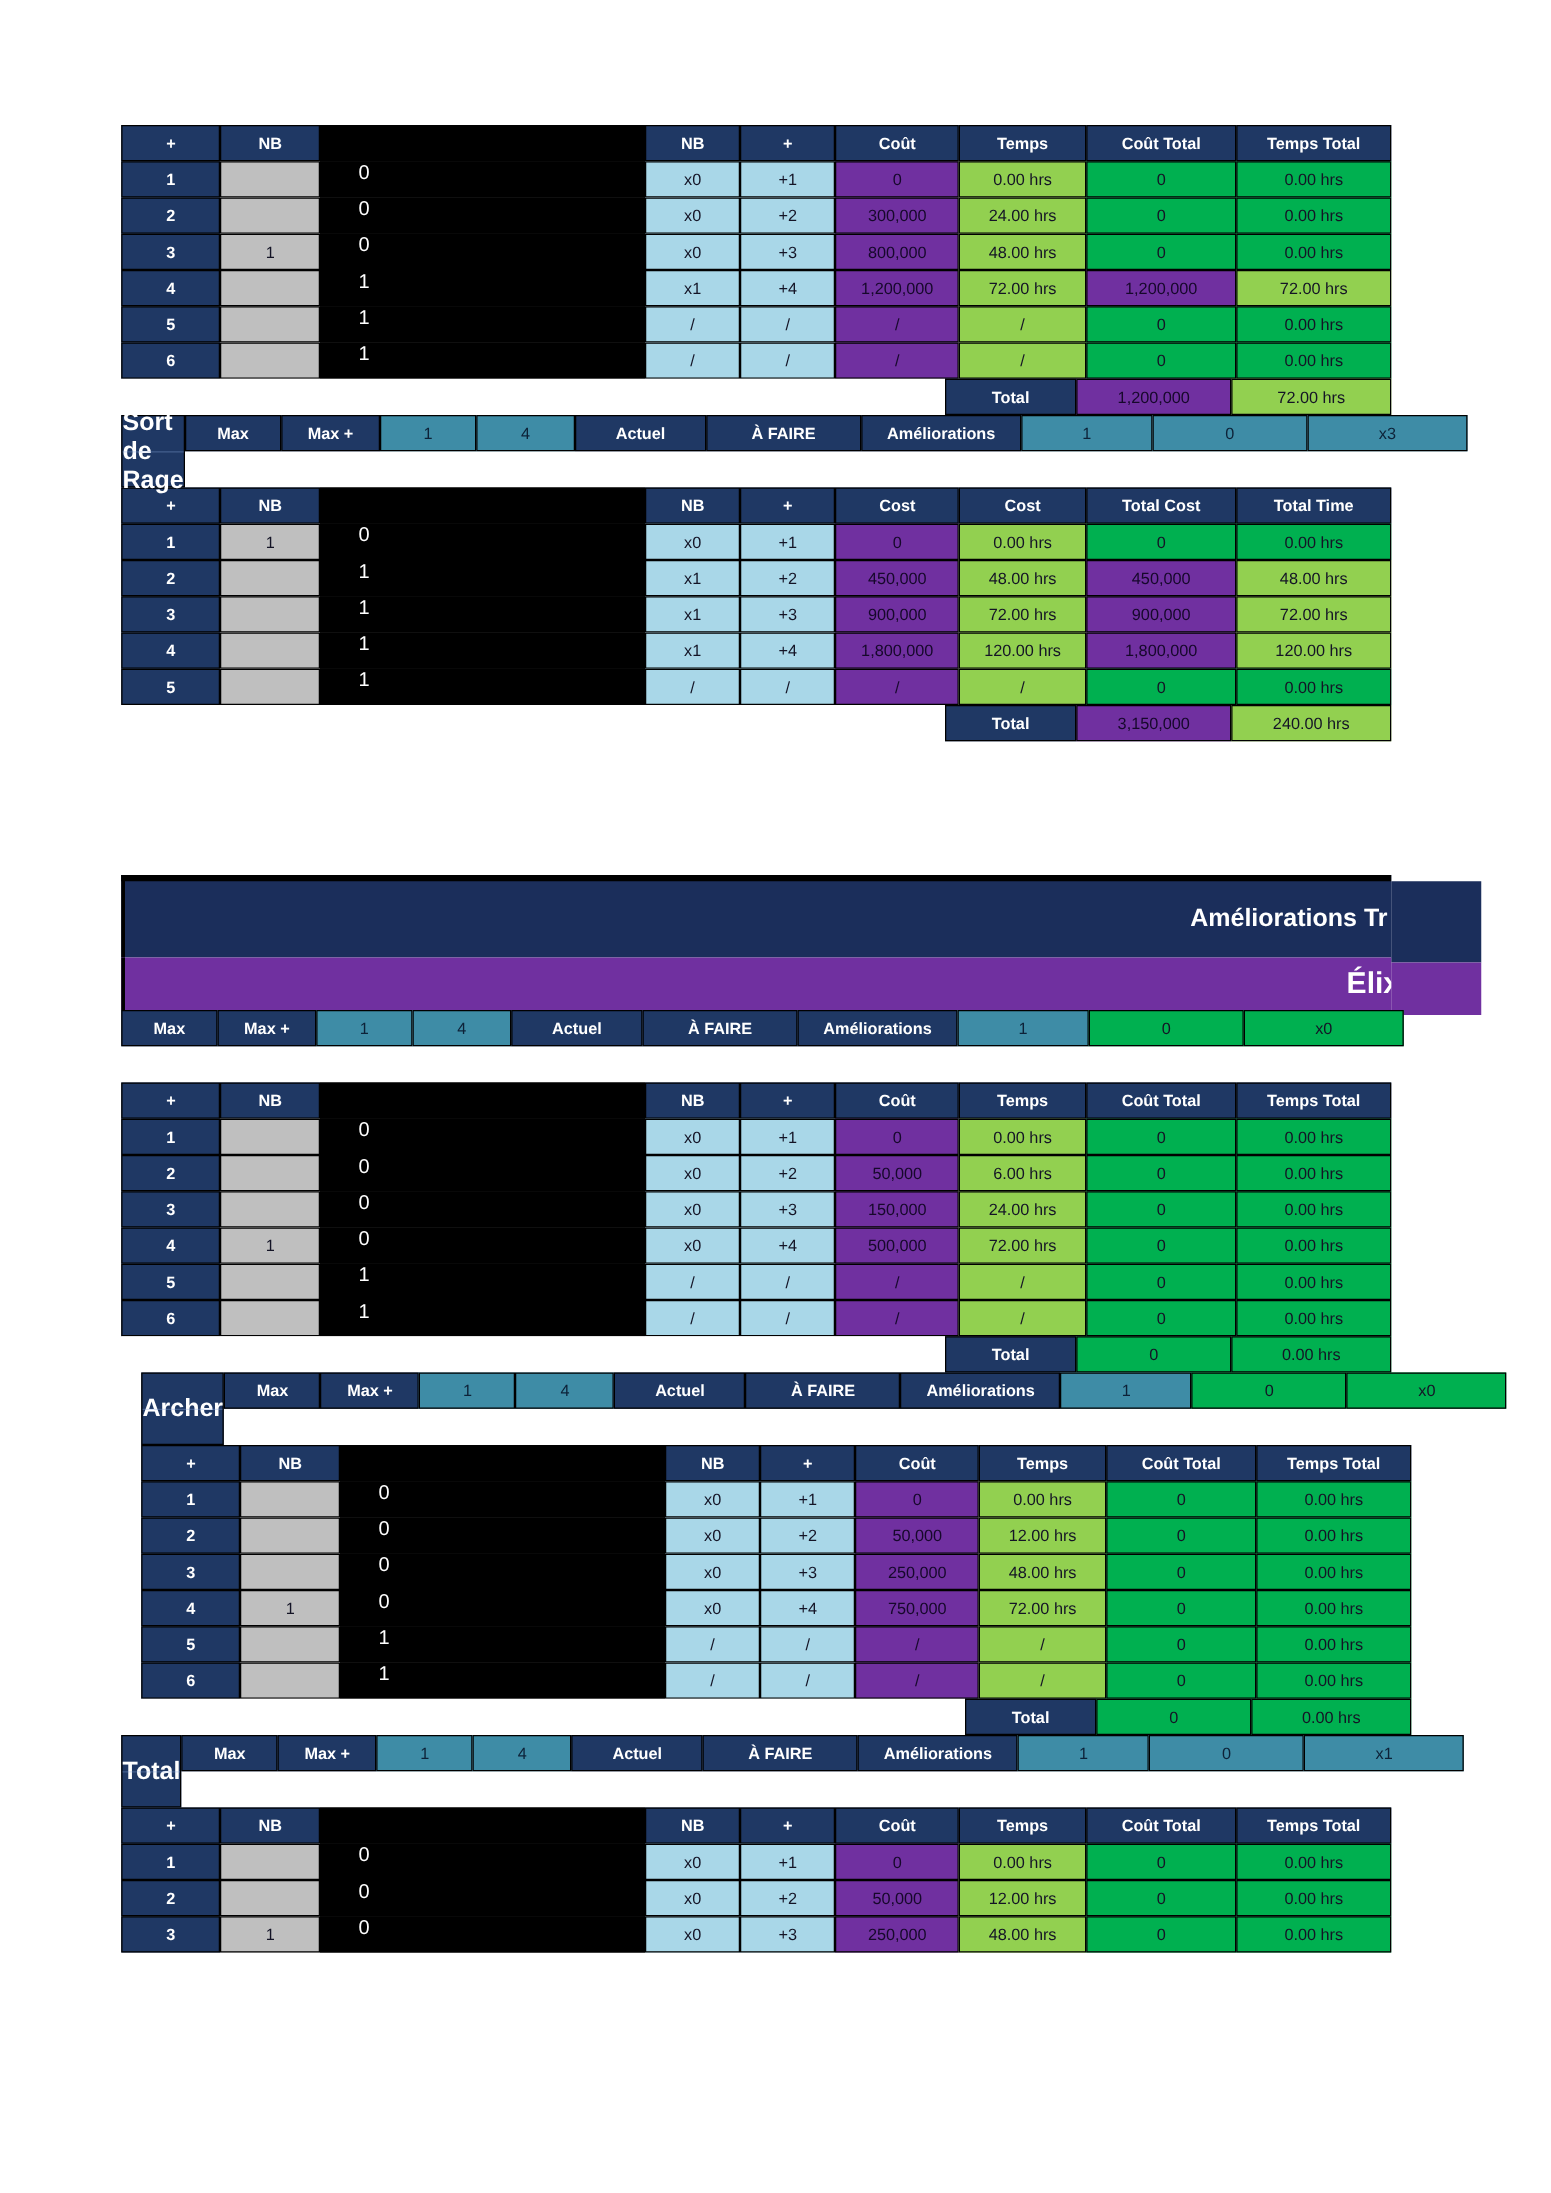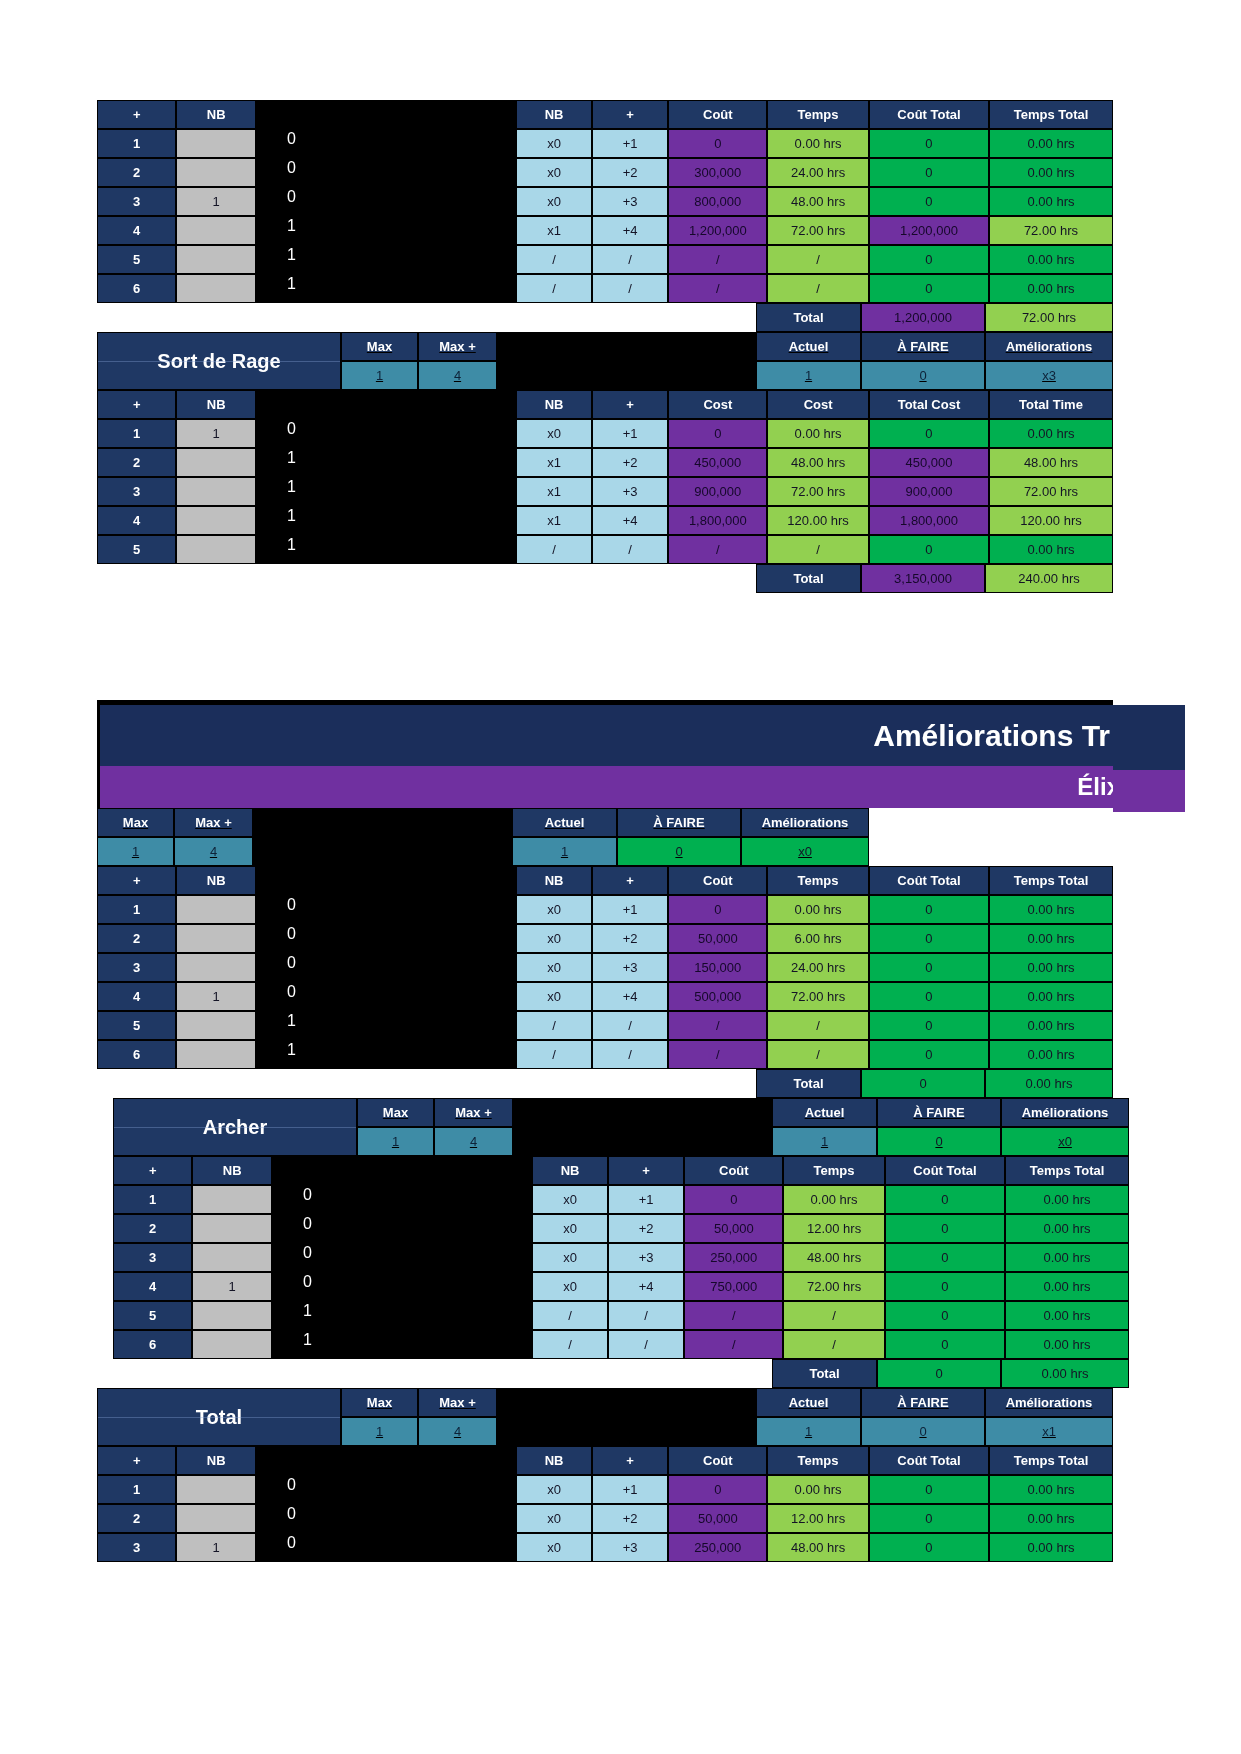--- a/index.html
+++ b/index.html
@@ -29,30 +29,30 @@
   .w-temps{width:105px;text-align:center;}.w-ctot{width:124px;}.w-ttot{width:128px;}
   .w-white{width:659px;}
   
   .titleblock{display:flex;height:58px;}
   .tb-left{
     box-sizing:border-box;width:244px;background:var(--navy);border:1.5px solid #000;
     color:#fff;font-weight:bold;font-size:20px;display:flex;align-items:center;
     justify-content:center;position:relative;
   }
   .tb-left:after{content:"";position:absolute;left:0;right:0;top:50%;height:1px;background:rgba(140,170,220,.35);}
-  .tb-col{display:flex;flex-direction:column;text-decoration:underline;}
+  .tb-col{display:flex;flex-direction:row;}
   .tb-col .cell{height:29px;}
   .tb-blackfill{box-sizing:border-box;width:259px;background:#000;}
   
   .banner{
     position:absolute;left:97px;top:700px;width:1016px;height:66px;background:var(--banner_navy);
     box-sizing:border-box;border-top:5px solid #000;border-left:3px solid #000;
     display:flex;align-items:center;justify-content:flex-end;overflow:hidden;
   }
-  .banner span{color:#fff;font-size:30px;font-weight:bold;padding-right:3px;text-align:right;}
+  .banner span{color:#fff;font-size:20px;font-weight:bold;padding-right:3px;text-align:right;}
   .banner-overflow{position:absolute;left:1113px;top:705px;width:72px;height:65px;background:var(--banner_navy);}
   .subbanner{
     position:absolute;left:97px;top:766px;width:1016px;height:42px;background:var(--purple);
     box-sizing:border-box;border-left:3px solid #000;
     display:flex;align-items:center;justify-content:flex-end;overflow:hidden;
   }
   .subbanner span{color:#fff;font-size:24px;font-weight:bold;position:relative;right:-7px;}
   .subbanner-overflow{position:absolute;left:1113px;top:770px;width:72px;height:42px;background:var(--purple);}
   .tb-left,.hdr,.rownum{letter-spacing:0;}
 </style>

